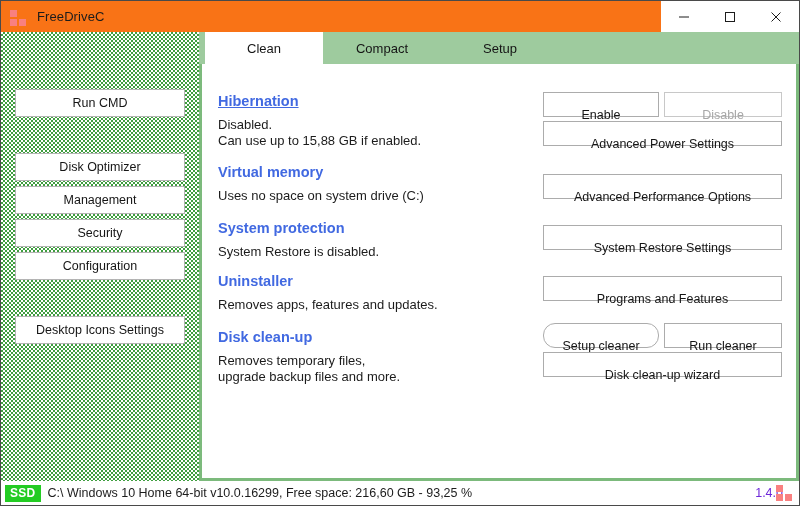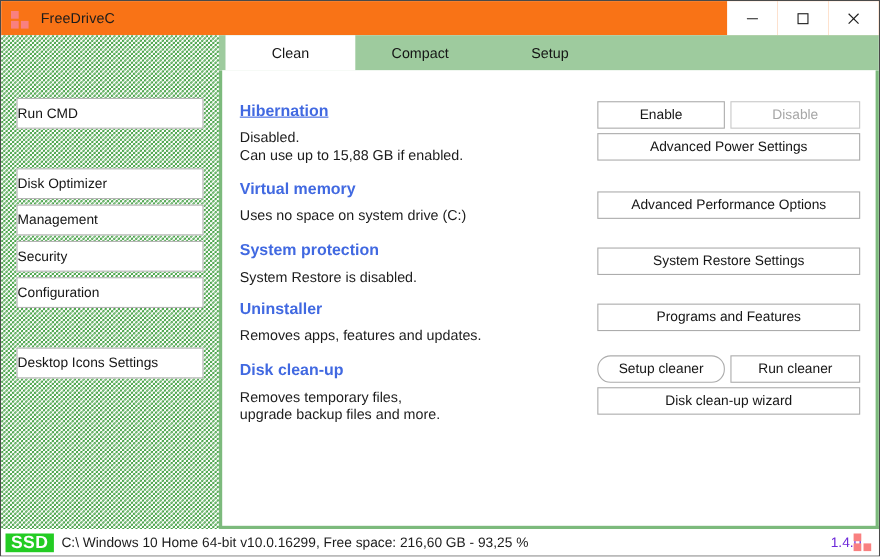--- a/index.html
+++ b/index.html
@@ -95,21 +95,21 @@
     display: block;
     box-sizing: border-box;
     width: 170px;
     height: 28px;
     margin: 0 auto;
     background: #ffffff;
     border: 1px solid #b4b4b4;
     font-family: "Liberation Sans", sans-serif;
     font-size: 12.5px;
     color: #151515;
-    text-align: left;
+    text-align: center;
     line-height: 26px;
     padding: 0;
   }
   .side-gap-lg { height: 36px; }
   .side-gap-sm { height: 5px; }
   .side-top { height: 57px; }
 
   
   #tabstrip {
     position: absolute;
@@ -169,21 +169,21 @@
 
   .btn {
     position: absolute;
     box-sizing: border-box;
     background: #ffffff;
     border: 1px solid #acacac;
     font-family: "Liberation Sans", sans-serif;
     font-size: 12.5px;
     color: #151515;
     text-align: center;
-    padding: 0;
+    padding: 11px;
     height: 25px;
     line-height: 23px;
   }
   .btn.disabled {
     color: #a6a6a6;
     border-color: #c8c8c8;
   }
 
   
   #statusbar {
@@ -195,21 +195,21 @@
     background: #ffffff;
     display: flex;
     align-items: center;
   }
   #ssd-badge {
     margin-left: 4px;
     height: 17px;
     padding: 0 5px;
     background: #23cc23;
     color: #ffffff;
-    font-size: 16px;
+    font-size: 12px;
     font-weight: bold;
     line-height: 17px;
     letter-spacing: 0.3px;
   }
   #status-text {
     margin-left: 7px;
     font-size: 12.5px;
     color: #1c1c1c;
     white-space: nowrap;
   }

